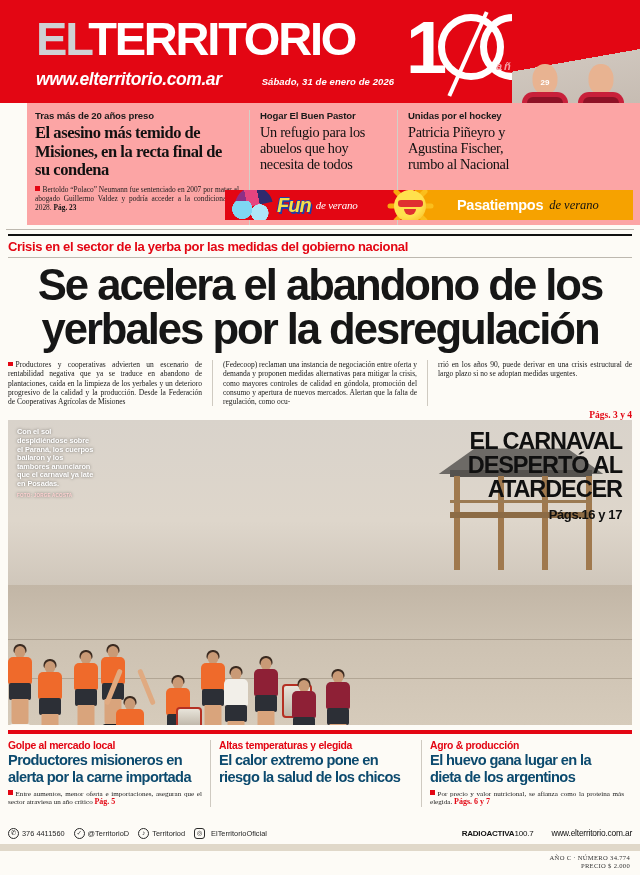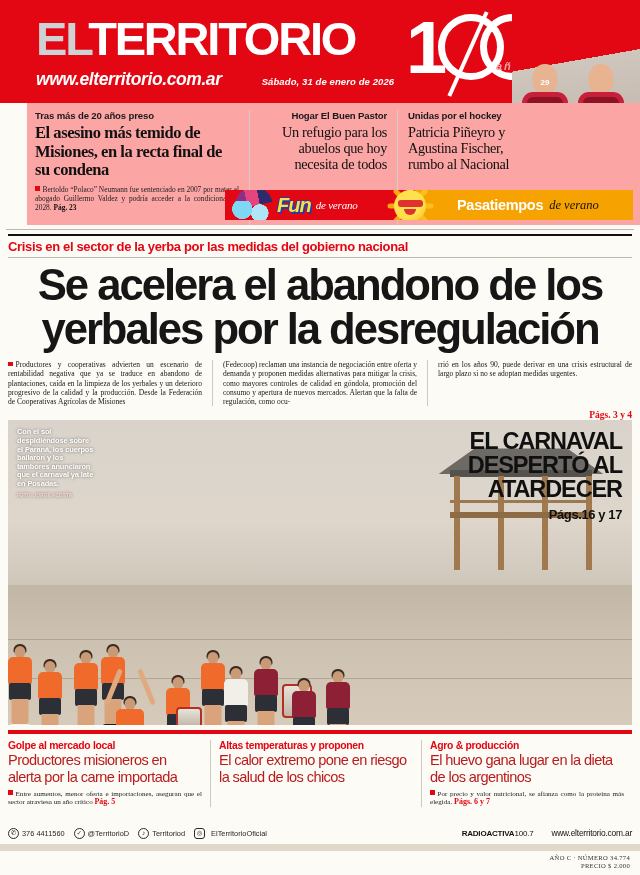--- a/index.html
+++ b/index.html
@@ -182,21 +182,21 @@
     height: 122px;
     padding: 7px 0 0 0;
     display: flex;
     margin-left: 27px;
   }
   .teaser {
     padding: 0 10px;
     position: relative;
   }
   .teaser.t1 { width: 222px; padding-left: 8px; }
-  .teaser.t2 { width: 148px; border-left: 1px solid #d3cfc7; text-align: right; }
+  .teaser.t2 { width: 148px; border-left: 1px solid #d3cfc7; }
   .teaser.t3 { width: 142px; border-left: 1px solid #d3cfc7; }
   .teaser-kicker {
     font-size: 9.6px;
     font-weight: bold;
     color: #1a1a1a;
     letter-spacing: -0.15px;
     margin-bottom: 3px;
   }
   .teaser-title {
     font-family: "Liberation Serif", serif;
@@ -612,22 +612,22 @@
   .b-kicker {
     font-size: 10.4px;
     font-weight: bold;
     color: #e30613;
     letter-spacing: -0.3px;
     margin-bottom: 1px;
   }
   .b-title {
     font-size: 14.6px;
     line-height: 16.6px;
-    font-weight: normal;
-    color: #b91c1c;
+    font-weight: bold;
+    color: #0c4a6e;
     letter-spacing: -0.6px;
   }
   .b-sum {
     margin-top: 4px;
     font-family: "Liberation Serif", serif;
     font-size: 7.1px;
     line-height: 8.6px;
     color: #1b1b1b;
     text-align: justify;
   }
@@ -935,21 +935,21 @@
   <div class="bottom-row">
     <div class="bcol">
       <div class="b-kicker">Golpe al mercado local</div>
       <div class="b-title">Productores misioneros en alerta por la carne importada</div>
       <div class="b-sum">
         <span class="sq"></span><span>Entre aumentos, menor oferta e importaciones, aseguran que el sector atraviesa un año crítico</span>
         <span class="b-pag">Pág. 5</span>
       </div>
     </div>
     <div class="bcol">
-      <div class="b-kicker">Altas temperaturas y proponen</div>
+      <div class="b-kicker">Altas temperaturas y elegida</div>
       <div class="b-title">El calor extremo pone en riesgo la salud de los chicos</div>
     </div>
     <div class="bcol">
       <div class="b-kicker">Agro &amp; producción</div>
       <div class="b-title">El huevo gana lugar en la dieta de los argentinos</div>
       <div class="b-sum">
         <span class="sq"></span><span>Por precio y valor nutricional, se afianza como la proteína más elegida.</span>
         <span class="b-pag">Págs. 6 y 7</span>
       </div>
     </div>

